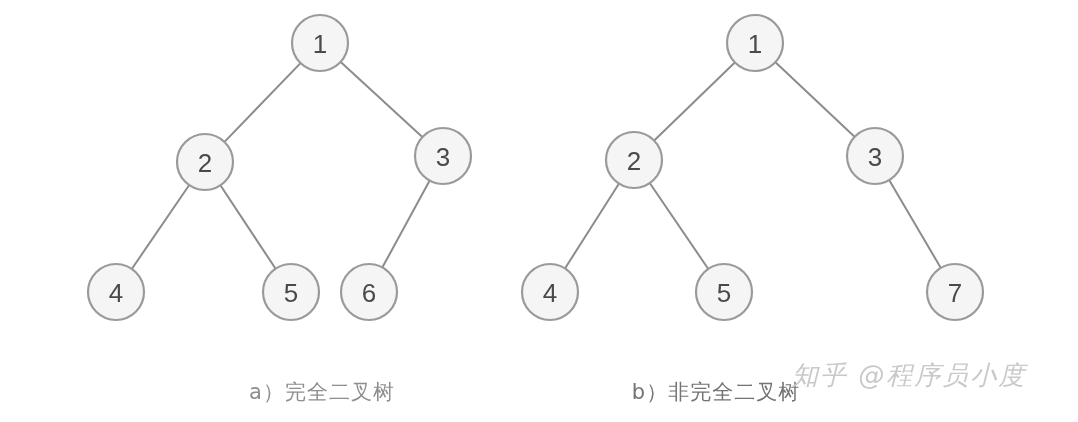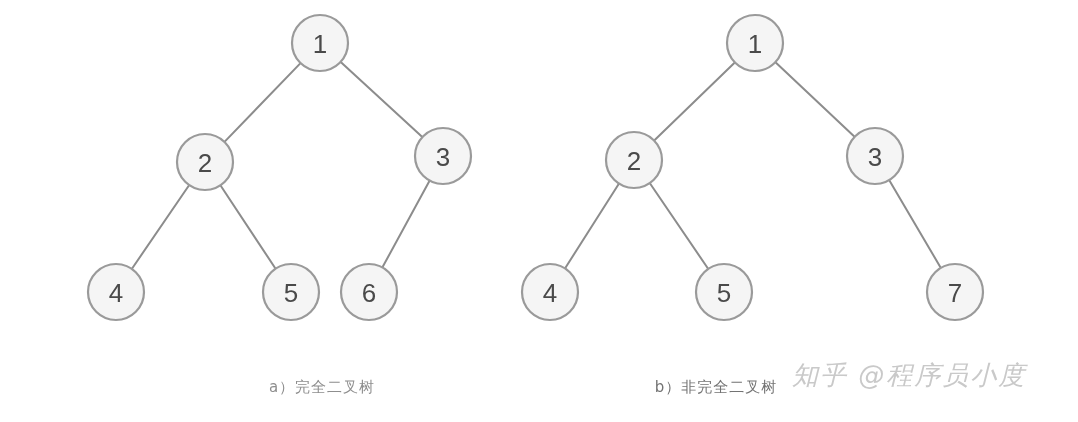--- a/index.html
+++ b/index.html
@@ -40,21 +40,21 @@
   .node-label {
     font-family: "Liberation Sans", sans-serif;
     font-size: 26px;
     fill: #4a4a4a;
     text-anchor: middle;
     dominant-baseline: central;
   }
   .caption {
     position: absolute;
     font-family: "DejaVu Sans", sans-serif;
-    font-size: 15px;
+    font-size: 21px;
     color: #8e8e8e;
     letter-spacing: 1px;
     white-space: nowrap;
     transform: translateX(-50%);
   }
   #watermark {
     position: absolute;
     font-family: "DejaVu Sans", sans-serif;
     font-size: 26px;
     color: #c9c9c9;

